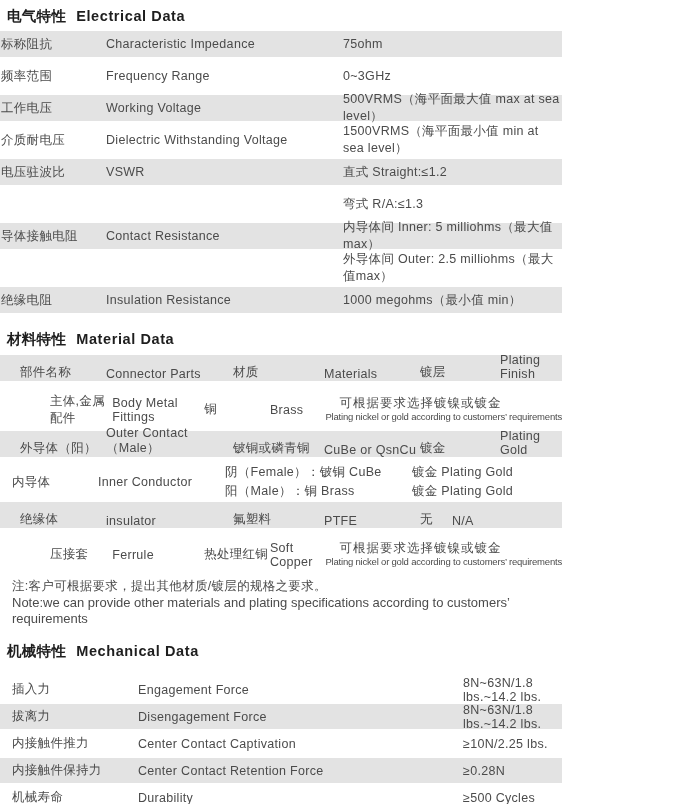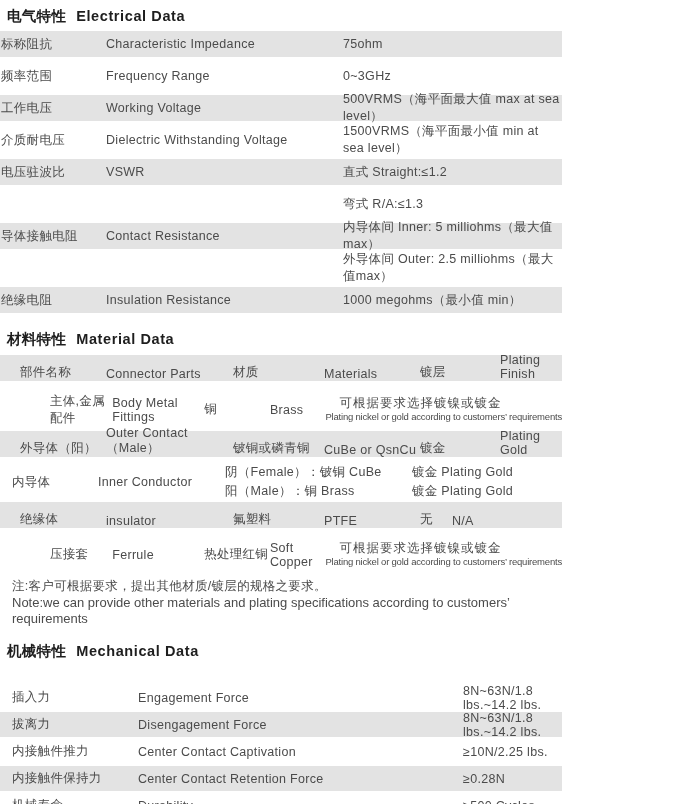--- a/index.html
+++ b/index.html
@@ -14,21 +14,21 @@
   .page { width: 562px; height: 804px; background: #fff; }
 
   .sec-title {
     display: flex; gap: 10px; align-items: baseline;
     padding-left: 7px; font-weight: bold; font-size: 14.5px;
     color: #1e1e1e; line-height: 20px;
   }
   .sec-title .en { letter-spacing: 0.6px; }
   .t-elec { padding-top: 6px; margin-bottom: 5px; }
   .t-mat  { margin-top: 16px; margin-bottom: 6px; }
-  .t-mech { margin-top: 14px; margin-bottom: 24px; }
+  .t-mech { margin-top: 14px; margin-bottom: 16px; }
 
   .shaded { background: #e3e3e3; }
 
   
   .erow { display: flex; align-items: center; height: 26px; margin-bottom: 6px; font-size: 12.5px; }
   .ec1 { width: 106px; padding-left: 1px; }
   .ec2 { width: 237px; }
   .ec3 { flex: 1; }
 
   

